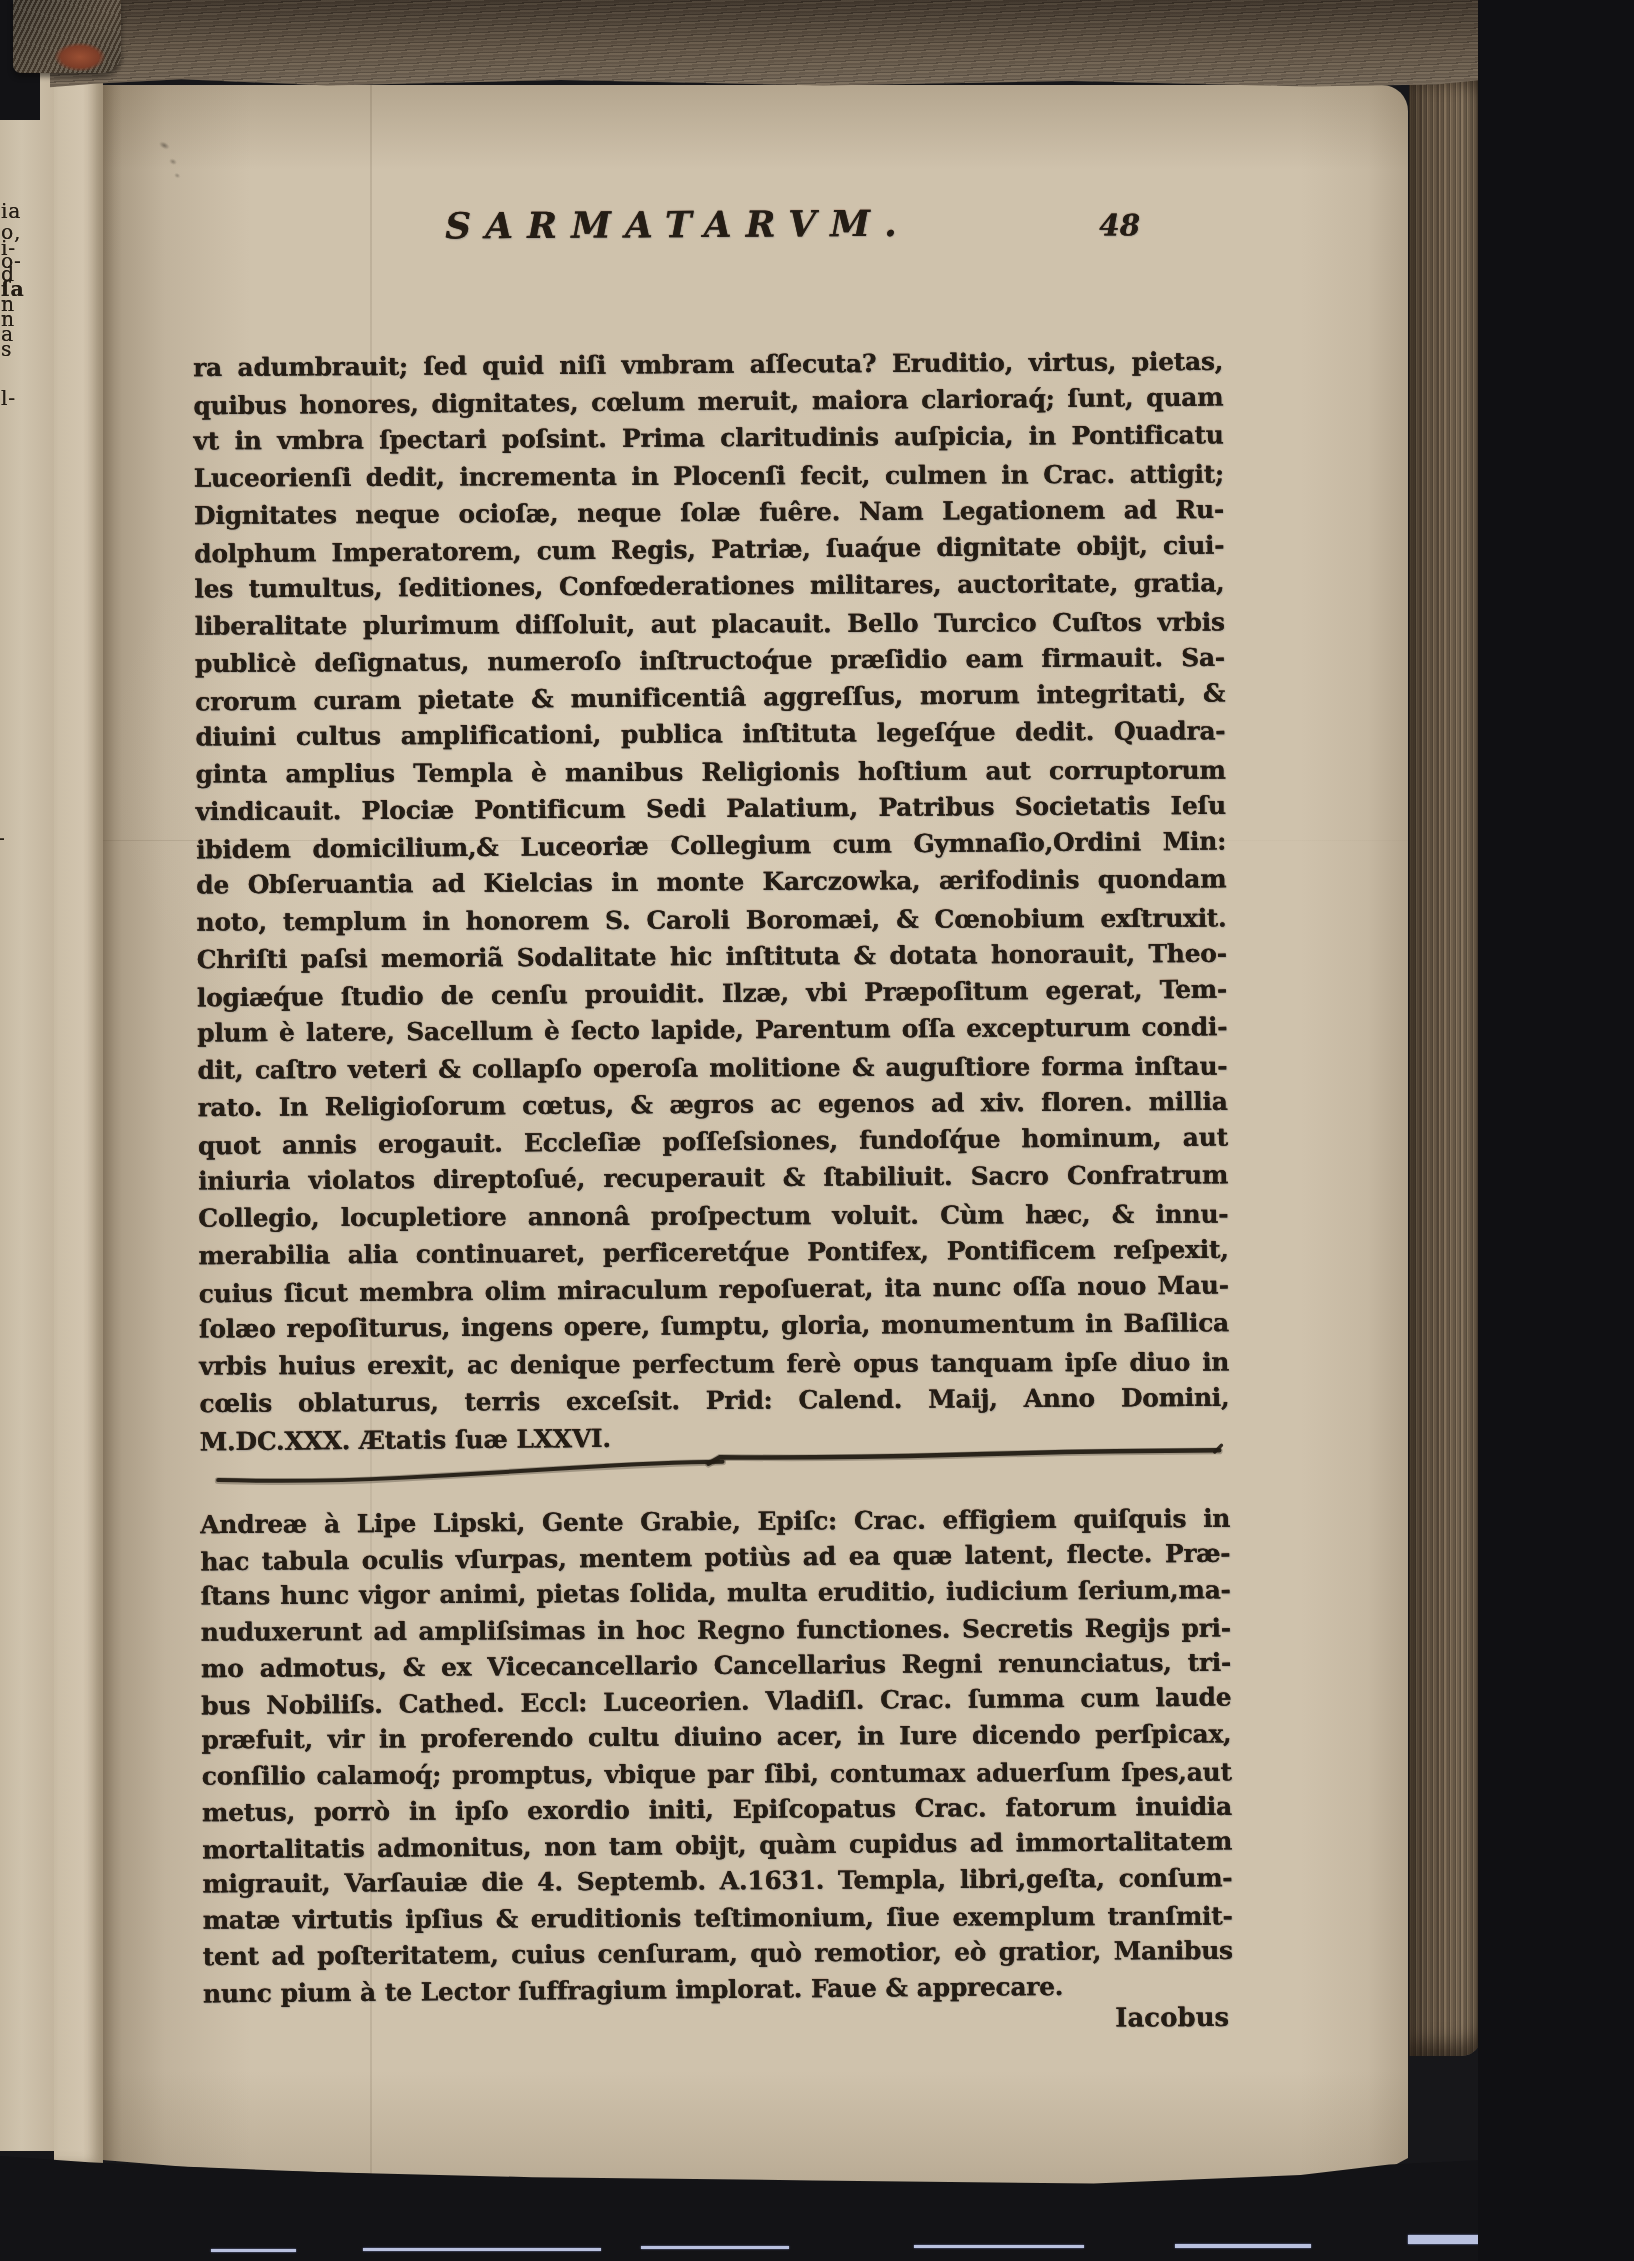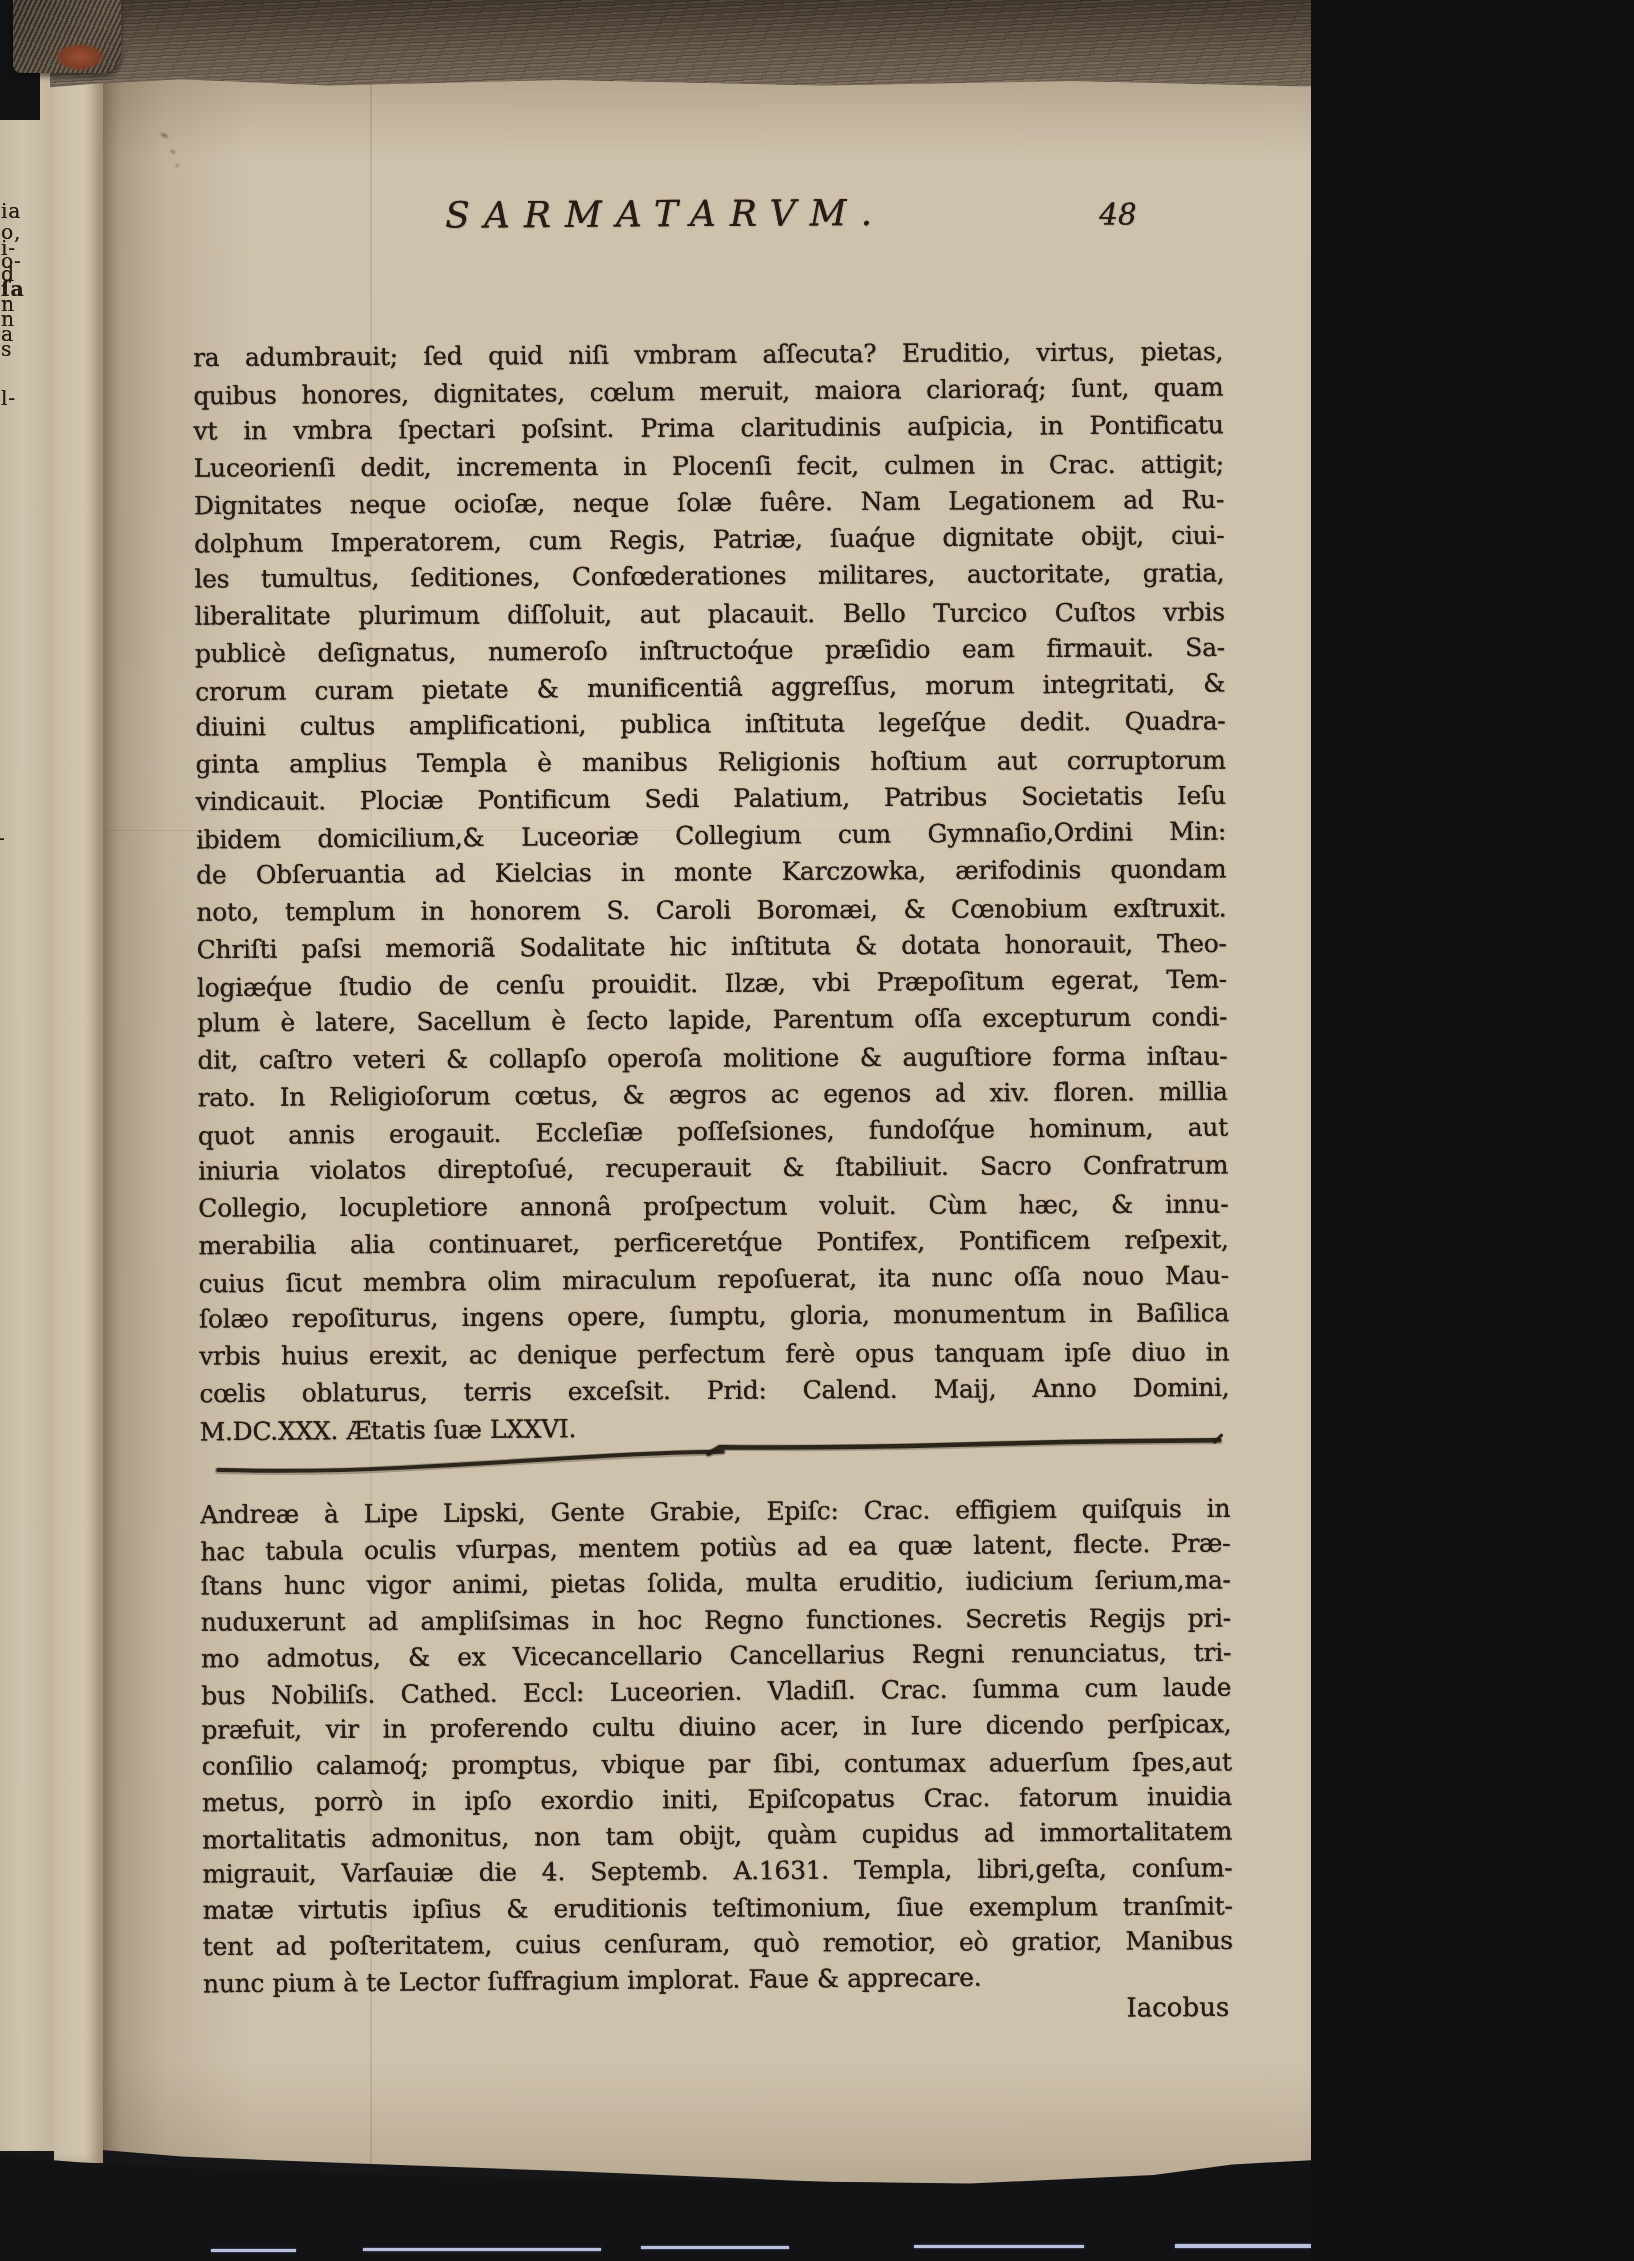--- a/index.html
+++ b/index.html
@@ -1,42 +1,43 @@
 <!DOCTYPE html>
 <html style="font-size:9px"><head>
 <meta charset="utf-8">
 <style>
   html,body{margin:0;padding:0;background:#101013;}
   #canvas{
-    position:relative; width:1311px; height:2261px; overflow:hidden;
+    position:relative; width:1478px; height:2261px; overflow:hidden;
     background:#17171a;
     font-family:"DejaVu Serif","Liberation Serif",serif;
   }
   
   .strip-far{
     position:absolute; left:0; top:67px; width:54px; height:2084px;
     background:linear-gradient(90deg,#c6b9a2 0,#cfc3ad 40%,#c3b59e 100%);
     overflow:hidden;
   }
   .strip-near{
     position:absolute; left:54px; top:70px; width:49px; height:2093px;
     background:linear-gradient(90deg,#cabda6 0,#d2c5af 60%,#bfb098 100%);
     box-shadow:inset -8px 0 10.2px rgba(90,74,52,.35);
   }
   .main-page{
-    position:absolute; left:103px; top:75px; width:1305px; height:2111px;
+    position:absolute; left:103px; top:85px; width:1305px; height:2111px;
     border-radius:0 26px 10.2px 0;
     background:
       radial-gradient(738px 568px at 40% 32%, rgba(238,228,208,.40), rgba(238,228,208,0) 70%),
       linear-gradient(90deg, rgba(104,86,62,.42) 0, rgba(104,86,62,.14) 62px, rgba(104,86,62,0) 148px),
       linear-gradient(270deg, rgba(112,94,70,.30) 0, rgba(112,94,70,.10) 40px, rgba(112,94,70,0) 108px),
       linear-gradient(180deg, rgba(118,100,74,.30) 0, rgba(118,100,74,0) 85px),
       linear-gradient(0deg, rgba(116,98,72,.26) 0, rgba(116,98,72,0) 125px),
       #cfc2ac;
     clip-path:polygon(0 0,100% 0,100% 98.2%,97% 99.2%,88% 99.6%,74% 100%,55% 99.8%,36% 99.3%,18% 98.9%,6% 98.6%,0 98.3%);
+    font-weight:bold;
   }
   .gutter-crease{
     position:absolute; left:0; top:0; width:19.3px; height:100%;
     background:linear-gradient(90deg, rgba(82,66,46,.38), rgba(82,66,46,.10) 60%, rgba(82,66,46,0));
   }
   .page-crease-v{
     position:absolute; left:267px; top:0; width:1.7px; height:100%;
     background:linear-gradient(180deg, rgba(95,80,60,.18), rgba(95,80,60,.05) 40%, rgba(95,80,60,.16));
   }
   .page-crease-h{

